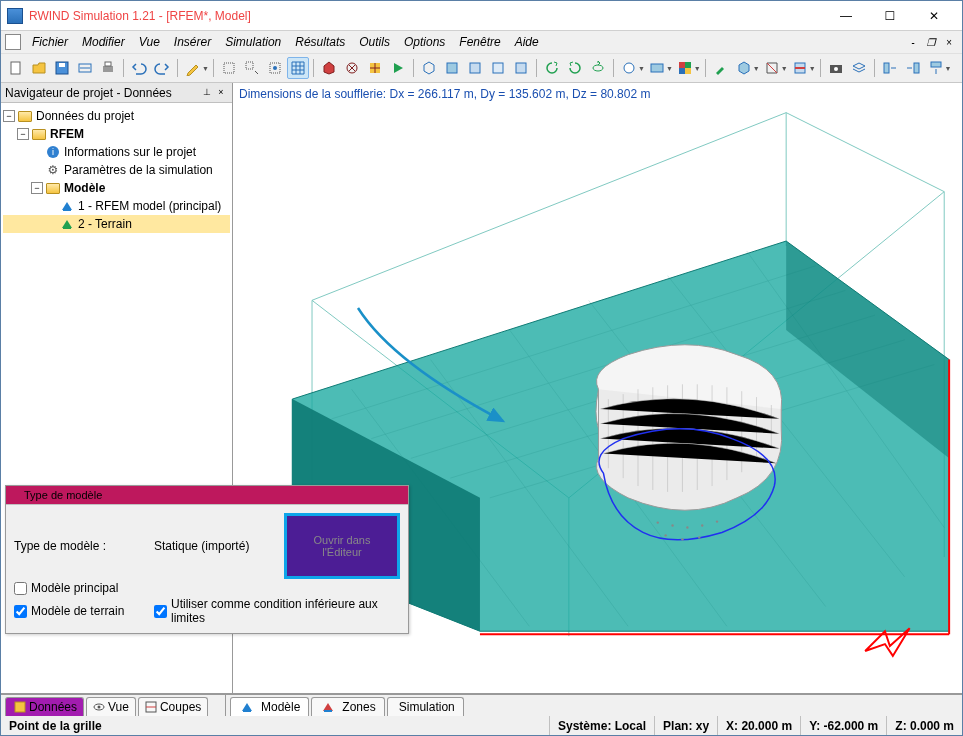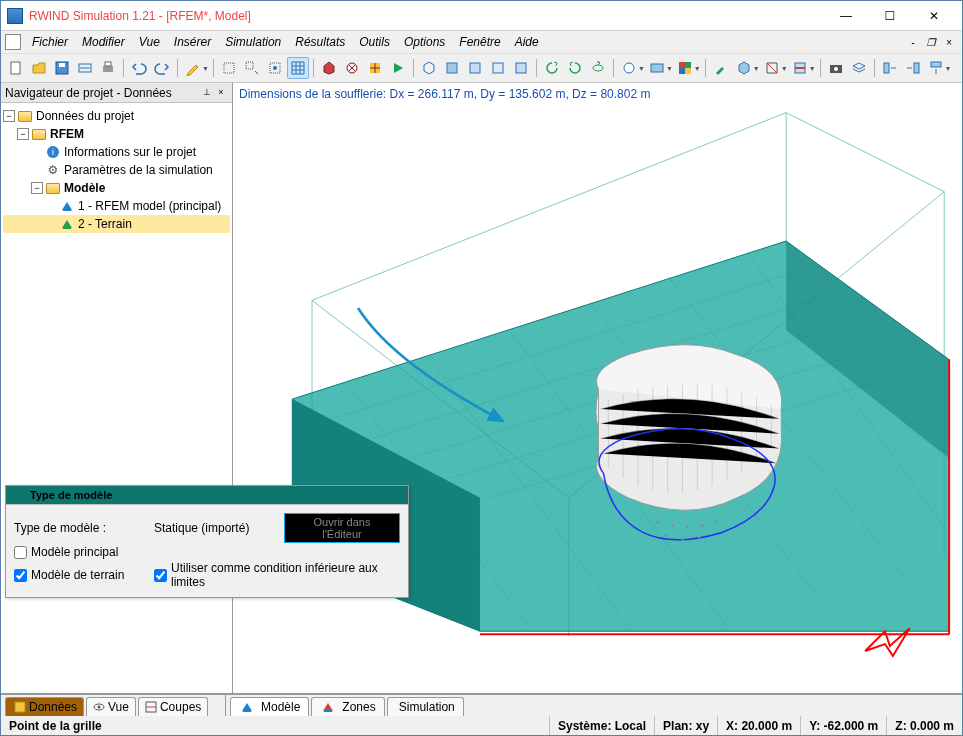--- a/index.html
+++ b/index.html
@@ -49,33 +49,33 @@
 .terrain-icon { width: 0; height: 0; border-left: 5px solid transparent; border-right: 5px solid transparent; border-bottom: 8px solid #20a050; position: relative; }
 .terrain-icon::after { content: ""; position: absolute; left: -4px; top: 7px; width: 8px; height: 2px; background: #20a050; }
 
 
 .viewport { flex: 1; background: #fff; position: relative; overflow: hidden; }
 .dims-label { position: absolute; top: 4px; left: 6px; color: #1a4fb0; font-size: 12px; }
 .scene { position: absolute; inset: 0; }
 
 
 .overlay-panel { position: absolute; left: 4px; top: 484px; width: 404px; background: #f0f0f0; border: 1px solid #999; box-shadow: 1px 1px 3px rgba(0,0,0,.2); }
-.overlay-title { background: #0f766e; padding: 3px 24px; border-bottom: 1px solid #c0c0c0; font-size: 11px; font-weight: bold; }
+.overlay-title { background: #be185d; padding: 3px 18px; border-bottom: 1px solid #c0c0c0; font-size: 11px; }
 .overlay-body { padding: 8px; display: grid; grid-template-columns: 140px 130px auto; row-gap: 2px; align-items: center; }
-.overlay-body .btn { background: #000000; border: 1px solid #0ea5e9; padding: 2px 8px; color: #888; font-size: 11px; cursor: default; }
+.overlay-body .btn { background: #4c1d95; border: 3px solid #0ea5e9; padding: 18px 8px; color: #888; font-size: 11px; cursor: default; }
 .chk { display: flex; align-items: center; gap: 4px; }
 .chk input { width: 13px; height: 13px; }
 
 
 .arrow-annot { position: absolute; left: 120px; top: 220px; width: 160px; height: 130px; pointer-events: none; }
 
 
 .nav-tabs { height: 22px; background: #f0f0f0; border-top: 1px solid #999; display: flex; align-items: flex-end; padding: 0 4px; gap: 2px; }
 .nav-tabs .tab { display: flex; align-items: center; gap: 3px; padding: 2px 6px; background: #f8f8f8; border: 1px solid #999; border-bottom: none; border-radius: 3px 3px 0 0; cursor: pointer; font-size: 11px; }
-.nav-tabs .tab.active { background: #a16207; padding-left: 8px; }
+.nav-tabs .tab.active { background: #a21caf; padding-left: 8px; }
 .nav-tabs .tab-icon { width: 12px; height: 12px; }
 
 
 .view-tabs { height: 22px; background: #f0f0f0; border-top: 1px solid #999; display: flex; align-items: flex-end; padding: 0 4px; gap: 2px; }
 .view-tabs .tab { display: flex; align-items: center; gap: 3px; padding: 2px 8px; background: #f8f8f8; border: 1px solid #999; border-bottom: none; border-radius: 3px 3px 0 0; cursor: pointer; font-size: 11px; }
 .view-tabs .tab.active { background: #fff; }
 
 
 .bottom-bar { display: flex; height: 22px; border-top: 1px solid #999; }
 

